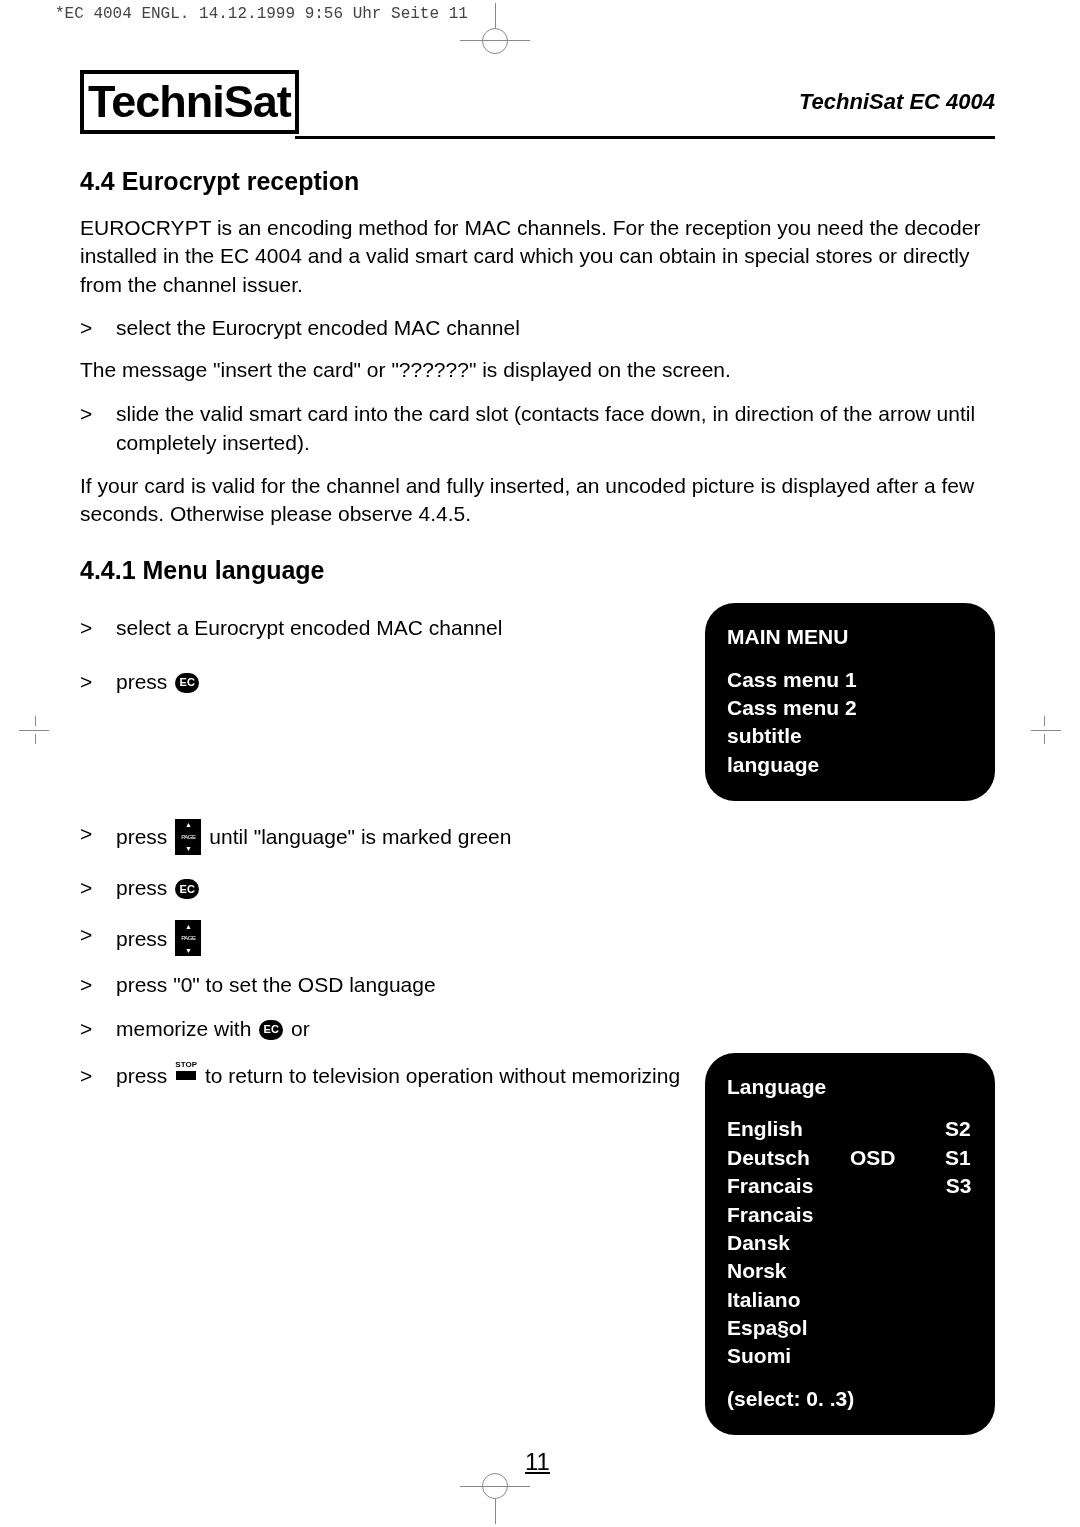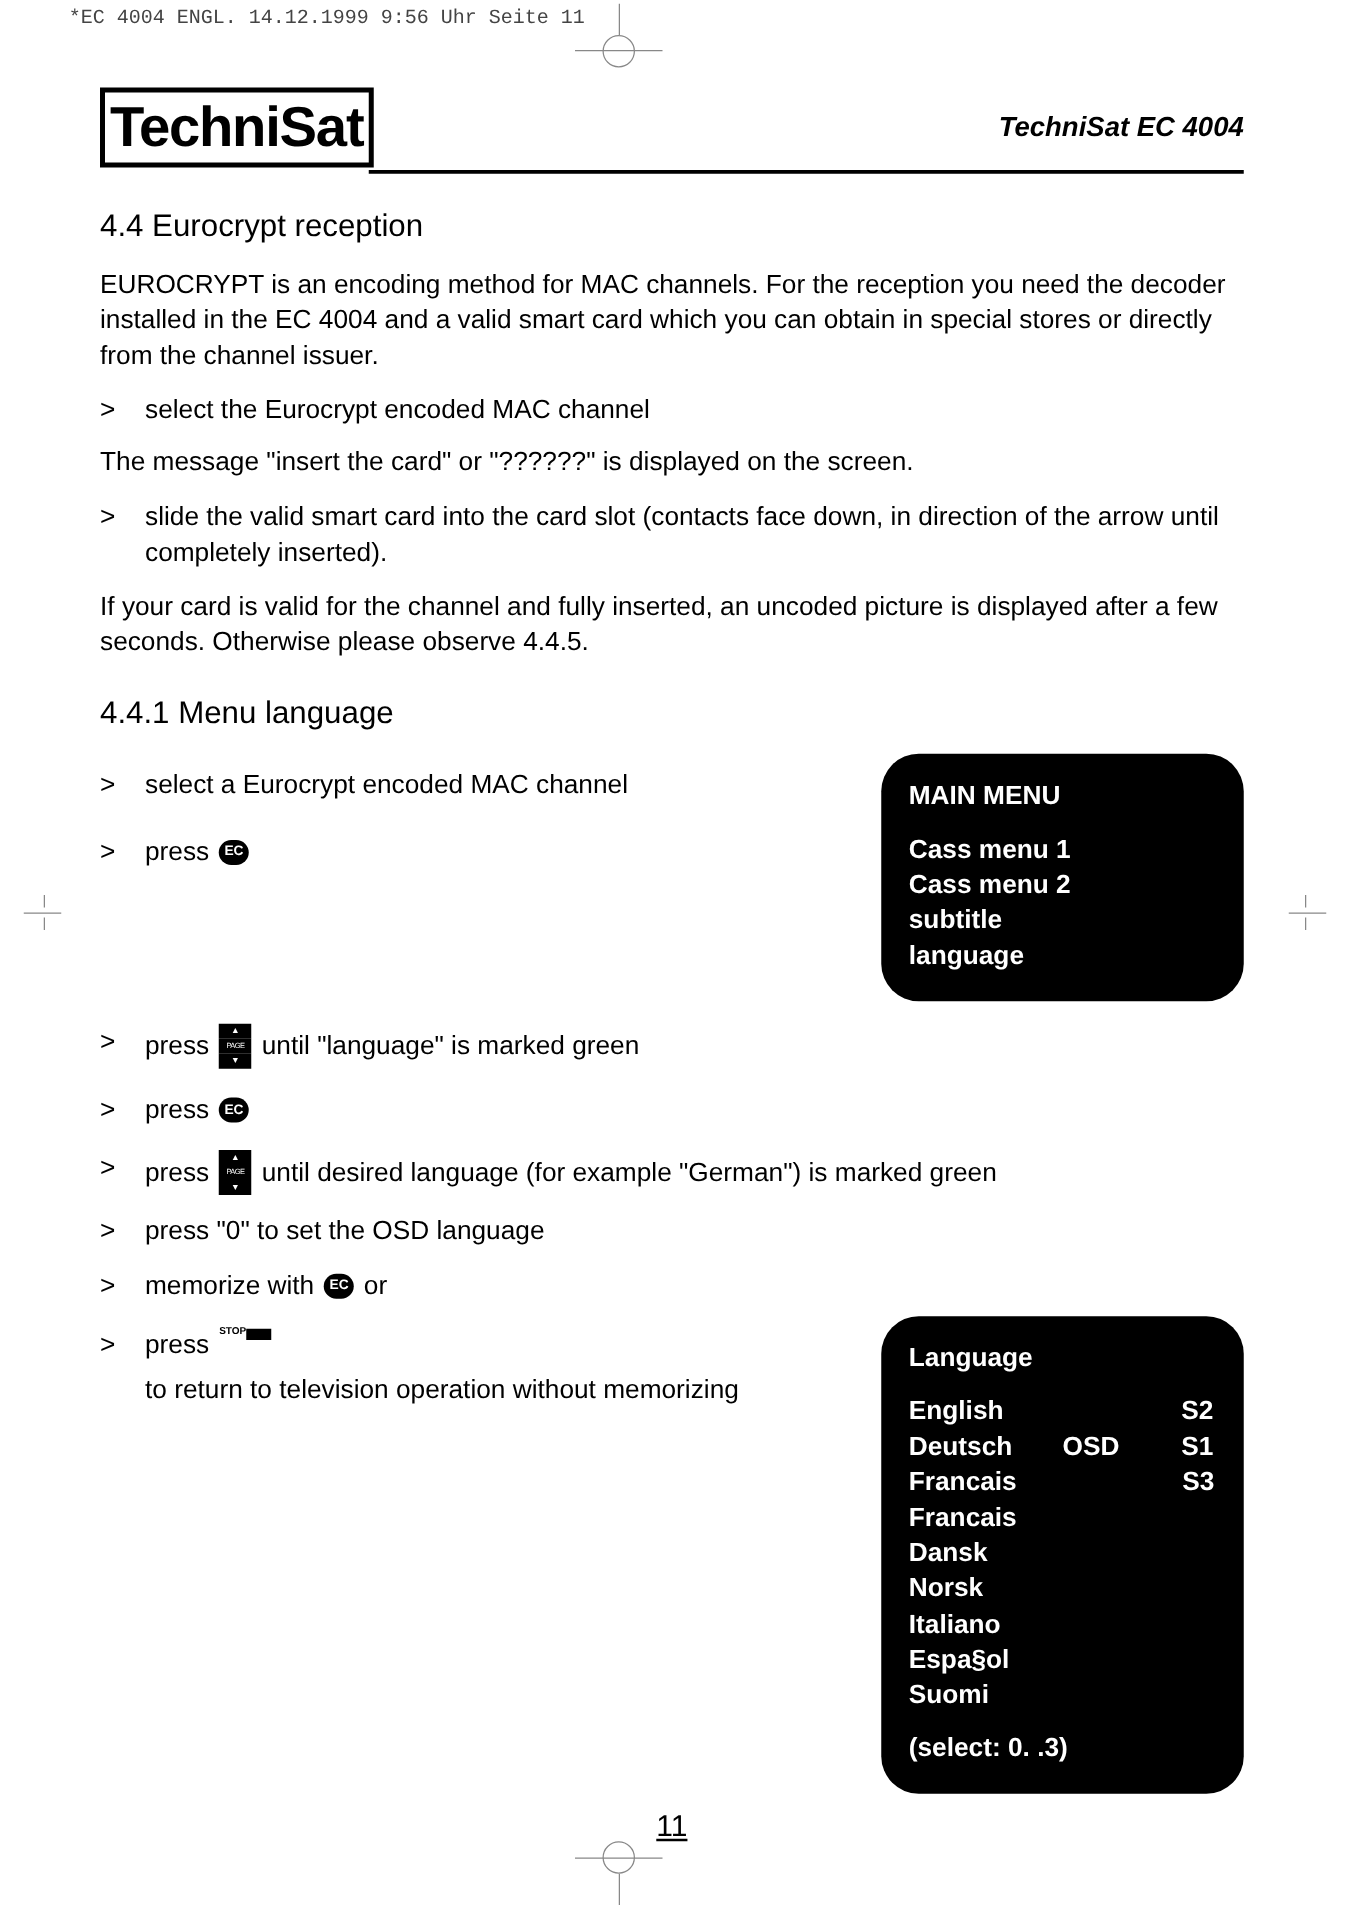--- a/index.html
+++ b/index.html
@@ -151,21 +151,21 @@
     font-size: 22px;
   }
   .header-underline {
     height: 3px;
     background: #000;
     margin-left: 215px;
     margin-top: -6px;
   }
   h2 {
     font-size: 25px;
-    font-weight: normal;
+    font-weight: bold;
     margin: 28px 0 18px 0;
   }
   p.body {
     line-height: 1.35;
     margin: 14px 0;
   }
   .step {
     display: flex;
     margin: 10px 0;
     line-height: 1.4;
@@ -205,21 +205,22 @@
     color: #fff;
     font-size: 7px;
     display: flex;
     align-items: center;
     justify-content: center;
     line-height: 1;
   }
   .icon-page .sq.mid { font-size: 6px; letter-spacing: -0.5px; }
   .icon-stop {
     display: inline-flex;
-    flex-direction: row;
+    flex-direction: column;
+    align-items: center;
     vertical-align: middle;
     margin: 0 2px;
   }
   .icon-stop .lbl {
     font-size: 8px;
     font-weight: bold;
     line-height: 1;
   }
   .icon-stop .bar {
     width: 20px;
@@ -369,21 +370,20 @@
 
   <div class="step" style="margin-top:18px;">
     <span class="bullet">&gt;</span>
     <span style="display:flex;align-items:center;gap:6px;">
       <span>press</span>
       <span class="icon-page">
         <span class="sq">▲</span>
         <span class="sq mid">PAGE</span>
         <span class="sq">▼</span>
       </span>
-      <span>until desired language (for example "German") is marked green</span>
     </span>
   </div>
 
   <div class="step" style="margin-top:14px;">
     <span class="bullet">&gt;</span>
     <span>press "0" to set the OSD language</span>
   </div>
 
   <div class="step" style="margin-top:14px;">
     <span class="bullet">&gt;</span>

